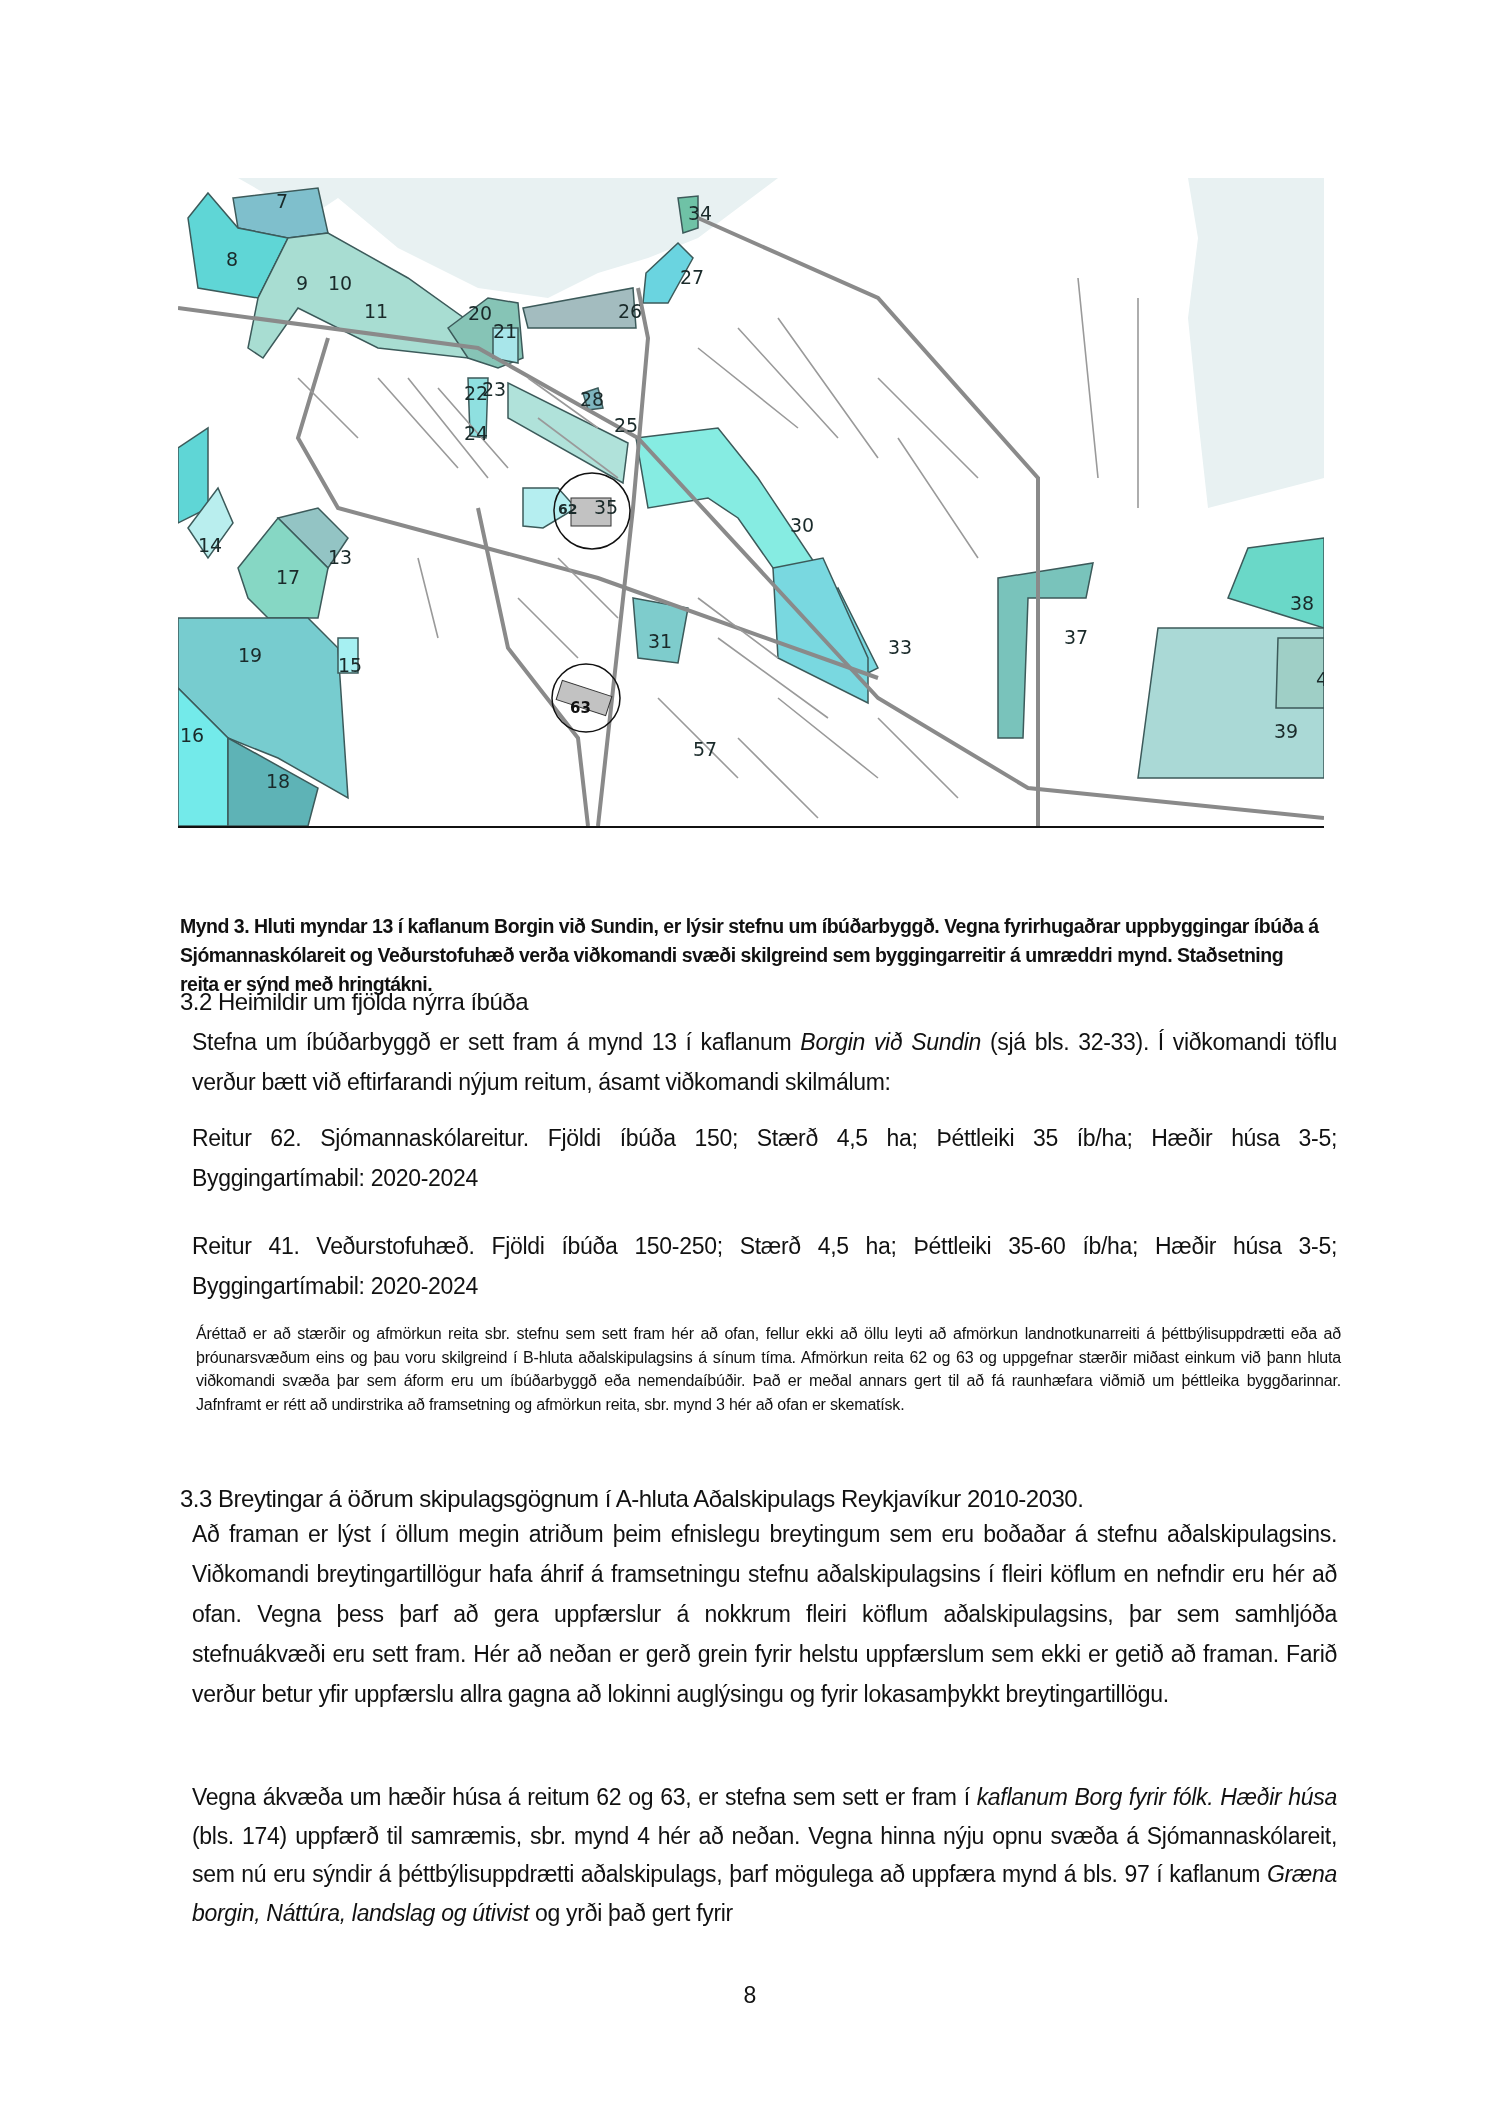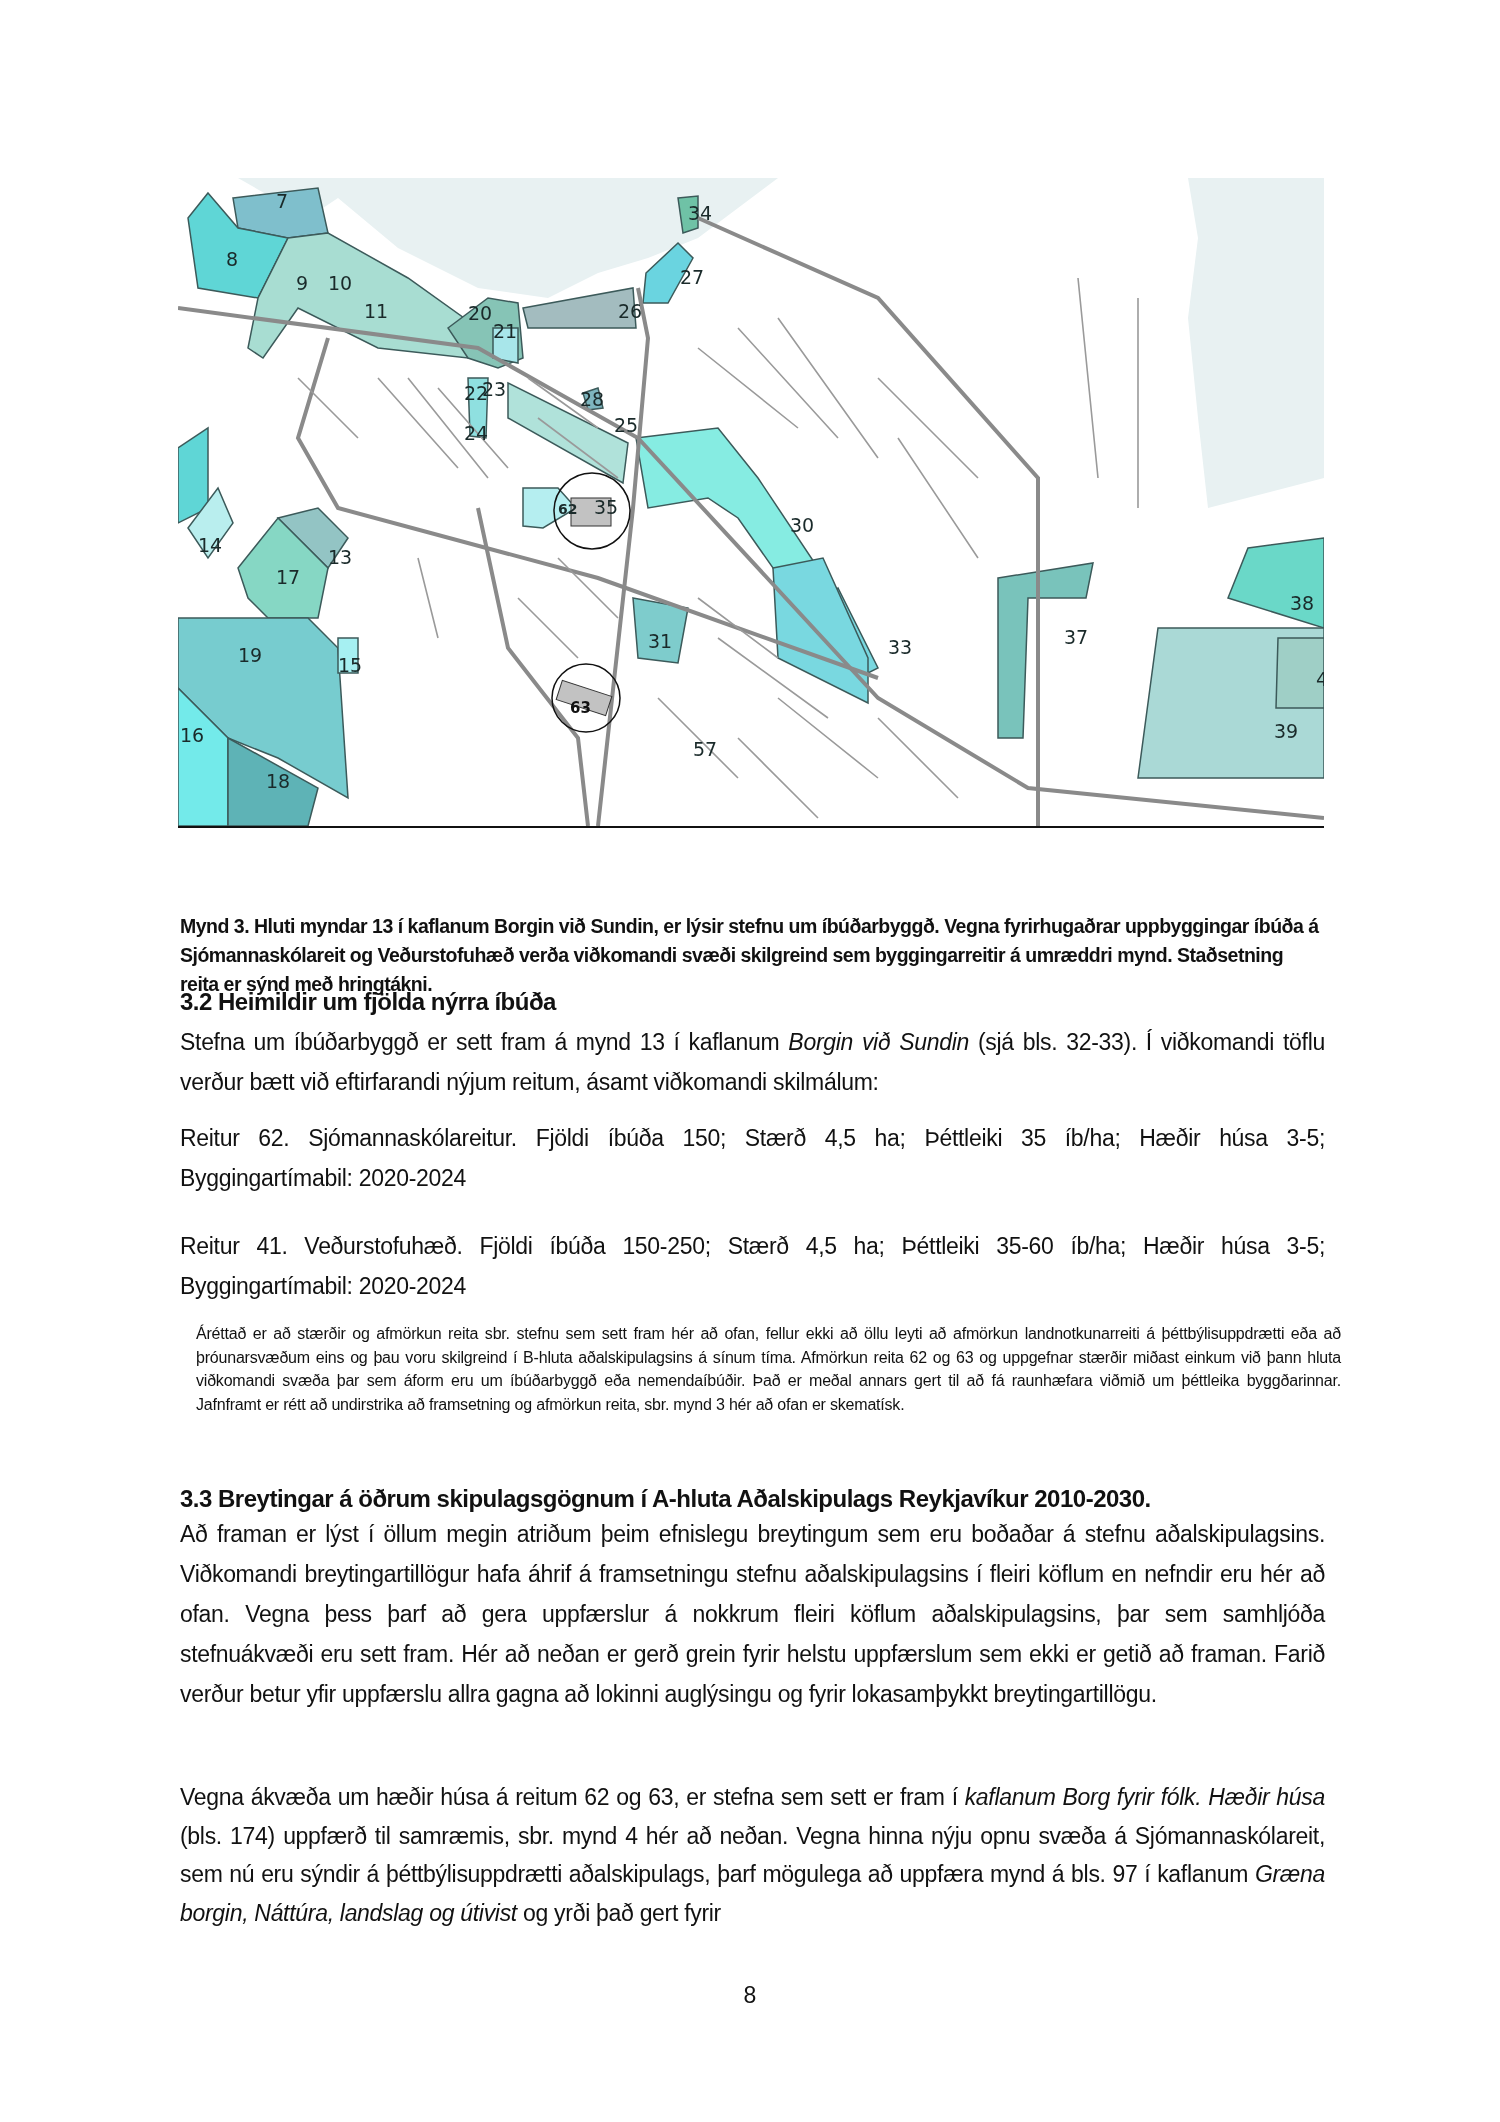--- a/index.html
+++ b/index.html
@@ -4,22 +4,22 @@
 <style>
   html, body { margin: 0; padding: 0; background: #ffffff; }
   body { width: 1500px; height: 2122px; position: relative; overflow: hidden;
          font-family: "Liberation Sans", sans-serif; color: #111; }
   .map-frame { position: absolute; left: 178px; top: 178px; width: 1146px; height: 648px;
                background: #e8f1f2; overflow: hidden; }
   .map-frame svg { display: block; }
   .map-rule { position: absolute; left: 178px; top: 826px; width: 1146px; height: 2px; background: #111; }
   .caption { position: absolute; left: 180px; top: 864px; width: 1140px; font-weight: bold;
              font-size: 19.5px; line-height: 29px; letter-spacing: -0.5px; margin-top: 48px; }
-  .h2 { position: absolute; left: 180px; font-weight: bold; font-size: 24px; letter-spacing: -0.5px; }
-  .para { position: absolute; left: 180px; width: 1145px; font-size: 23px; line-height: 38.5px;
+  .h2 { position: absolute; left: 180px; font-weight: normal; font-size: 24px; letter-spacing: -0.5px; }
+  .para { position: absolute; left: 192px; width: 1145px; font-size: 23px; line-height: 38.5px;
           text-align: justify; letter-spacing: -0.3px; }
   .para.tight { line-height: 40px; }
   .small { position: absolute; left: 196px; width: 1145px; font-size: 16px; line-height: 23.5px;
            text-align: justify; letter-spacing: -0.2px; }
   .page-num { position: absolute; left: 0; width: 1500px; top: 1982px; text-align: center; font-size: 23px; }
   .lbl { font-family: "DejaVu Sans", sans-serif; font-size: 19px; fill: #1a2a2a; }
   .lbl-sm { font-family: "DejaVu Sans", sans-serif; font-size: 15px; font-weight: bold; fill: #111; }
   b { font-weight: normal; }
   i { font-style: italic; }
 </style>

